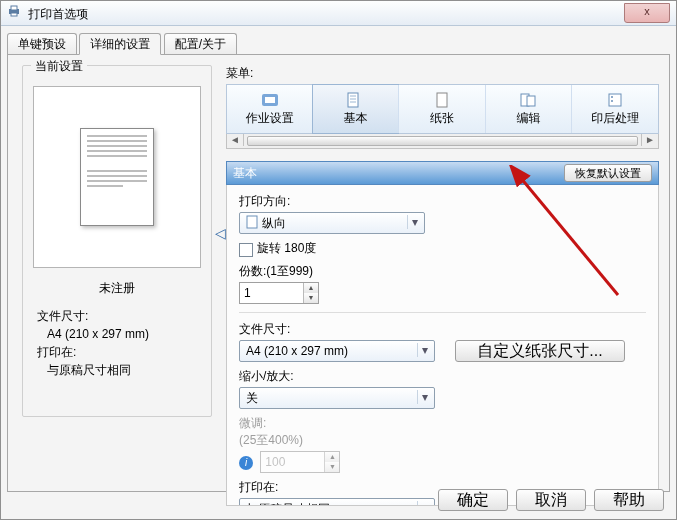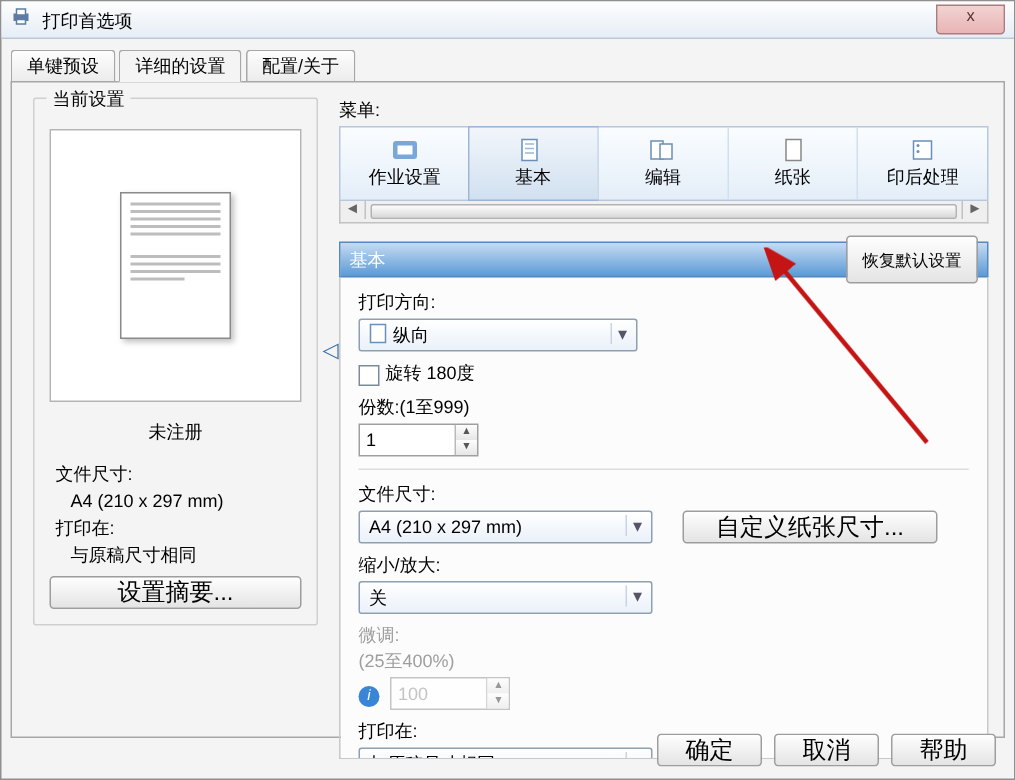--- a/index.html
+++ b/index.html
@@ -29,21 +29,21 @@
   .toolbar .tb-btn{flex:1;border-left:1px solid #d1dff0;display:flex;flex-direction:column;align-items:center;justify-content:center;gap:2px}
   .toolbar .tb-btn:first-child{border-left:none}
   .toolbar .tb-btn.sel{background:linear-gradient(#f2f6fb,#d1e0f0);border:1px solid #9bb6d4;margin:-1px}
   .toolbar .tb-icon{width:20px;height:16px}
   .scroll-strip{height:14px;border:1px solid #c2c2c2;border-top:none;background:#efefef;position:relative}
   .scroll-strip .thumb{position:absolute;left:20px;right:20px;top:2px;height:8px;background:linear-gradient(#fdfdfd,#d8d8d8);border:1px solid #b3b3b3;border-radius:2px}
   .scroll-strip .arrow{position:absolute;top:0;width:16px;height:12px;text-align:center;color:#666;font-size:10px;line-height:12px}
   .scroll-strip .arrow.l{left:0;border-right:1px solid #c2c2c2}
   .scroll-strip .arrow.r{right:0;border-left:1px solid #c2c2c2}
   .section-hdr{height:22px;background:linear-gradient(#c6dbf2,#5b9ad6);color:#fff;border:1px solid #5488bf;display:flex;align-items:center;justify-content:space-between;padding:0 6px;margin-top:12px}
-  .section-hdr .btn{height:32px;font-size:11px;color:#000}
+  .section-hdr .btn{height:18px;font-size:11px;color:#000}
   .form{border:1px solid #c9c9c9;border-top:none;background:#fcfcfc;padding:8px 12px 10px 12px;overflow:auto;height:302px}
   .row{margin-bottom:6px}
   .lbl{display:block;margin-bottom:2px}
   .select{height:20px;border:1px solid #8e9fb0;background:linear-gradient(#fff,#eaf1f9);border-radius:2px;display:inline-flex;align-items:center;padding:0 18px 0 6px;position:relative;min-width:160px}
   .select .arr{position:absolute;right:2px;top:2px;width:14px;height:14px;border-left:1px solid #c7d4e2;display:flex;align-items:center;justify-content:center;color:#556}
   .checkbox{display:inline-flex;align-items:flex-end;gap:4px}
   .checkbox .box{width:12px;height:12px;border:1px solid #7b8a99;background:#fff}
   .spin{height:20px;border:1px solid #9f9f9f;background:#fff;display:inline-flex;align-items:center;width:60px;position:relative;padding:0 14px 0 4px}
   .spin .arrows{position:absolute;right:0;top:0;bottom:0;width:14px;border-left:1px solid #b9b9b9;display:flex;flex-direction:column}
   .spin .arrows div{flex:1;font-size:7px;text-align:center;color:#555;line-height:9px;background:linear-gradient(#fdfdfd,#e6e6e6)}
@@ -96,23 +96,20 @@
               <div class="line half"></div>
           </div>
         </div>
         <div class="preview-status">未注册</div>
         <div class="info">
           <div>文件尺寸:</div>
           <div style="padding-left:10px">A4 (210 x 297 mm)</div>
           <div>打印在:</div>
           <div style="padding-left:10px">与原稿尺寸相同</div>
         </div>
-        <div style="position:absolute;bottom:10px;left:10px;right:10px">
-          <button class="btn wide">设置摘要...</button>
-        </div>
       </div>
     </div>
 
     <span class="collapse-handle">◁</span>
 
     <div class="right-pane">
       <div class="menus-label">菜单:</div>
 
       <div class="toolbar">
         <div class="tb-btn">
@@ -126,30 +123,30 @@
           <span class="tb-icon"><svg width="20" height="16">
                 <rect x="3" y="1" width="10" height="14" fill="#fff" stroke="#6a8fb8"></rect>
                 <line x1="5" y1="4" x2="11" y2="4" stroke="#9cb7d3"></line>
                 <line x1="5" y1="7" x2="11" y2="7" stroke="#9cb7d3"></line>
                 <line x1="5" y1="10" x2="11" y2="10" stroke="#9cb7d3"></line>
               </svg></span>
           <span>基本</span>
         </div>
         <div class="tb-btn">
           <span class="tb-icon"><svg width="20" height="16">
+                <rect x="5" y="1" width="10" height="14" fill="#fff" stroke="#888"></rect>
+              </svg></span>
+          <span>纸张</span>
+        </div>
+        <div class="tb-btn">
+          <span class="tb-icon"><svg width="20" height="16">
                 <rect x="2" y="2" width="8" height="12" fill="#fff" stroke="#6a8fb8"></rect>
                 <rect x="8" y="4" width="8" height="10" fill="#fff" stroke="#6a8fb8"></rect>
               </svg></span>
           <span>编辑</span>
-        </div>
-        <div class="tb-btn">
-          <span class="tb-icon"><svg width="20" height="16">
-                <rect x="5" y="1" width="10" height="14" fill="#fff" stroke="#888"></rect>
-              </svg></span>
-          <span>纸张</span>
         </div>
         <div class="tb-btn">
           <span class="tb-icon"><svg width="20" height="16">
                 <rect x="4" y="2" width="12" height="12" fill="#fff" stroke="#6a8fb8"></rect>
                 <circle cx="7" cy="5" r="1" fill="#6a8fb8"></circle>
                 <circle cx="7" cy="9" r="1" fill="#6a8fb8"></circle>
               </svg></span>
           <span>印后处理</span>
         </div>
       </div>

